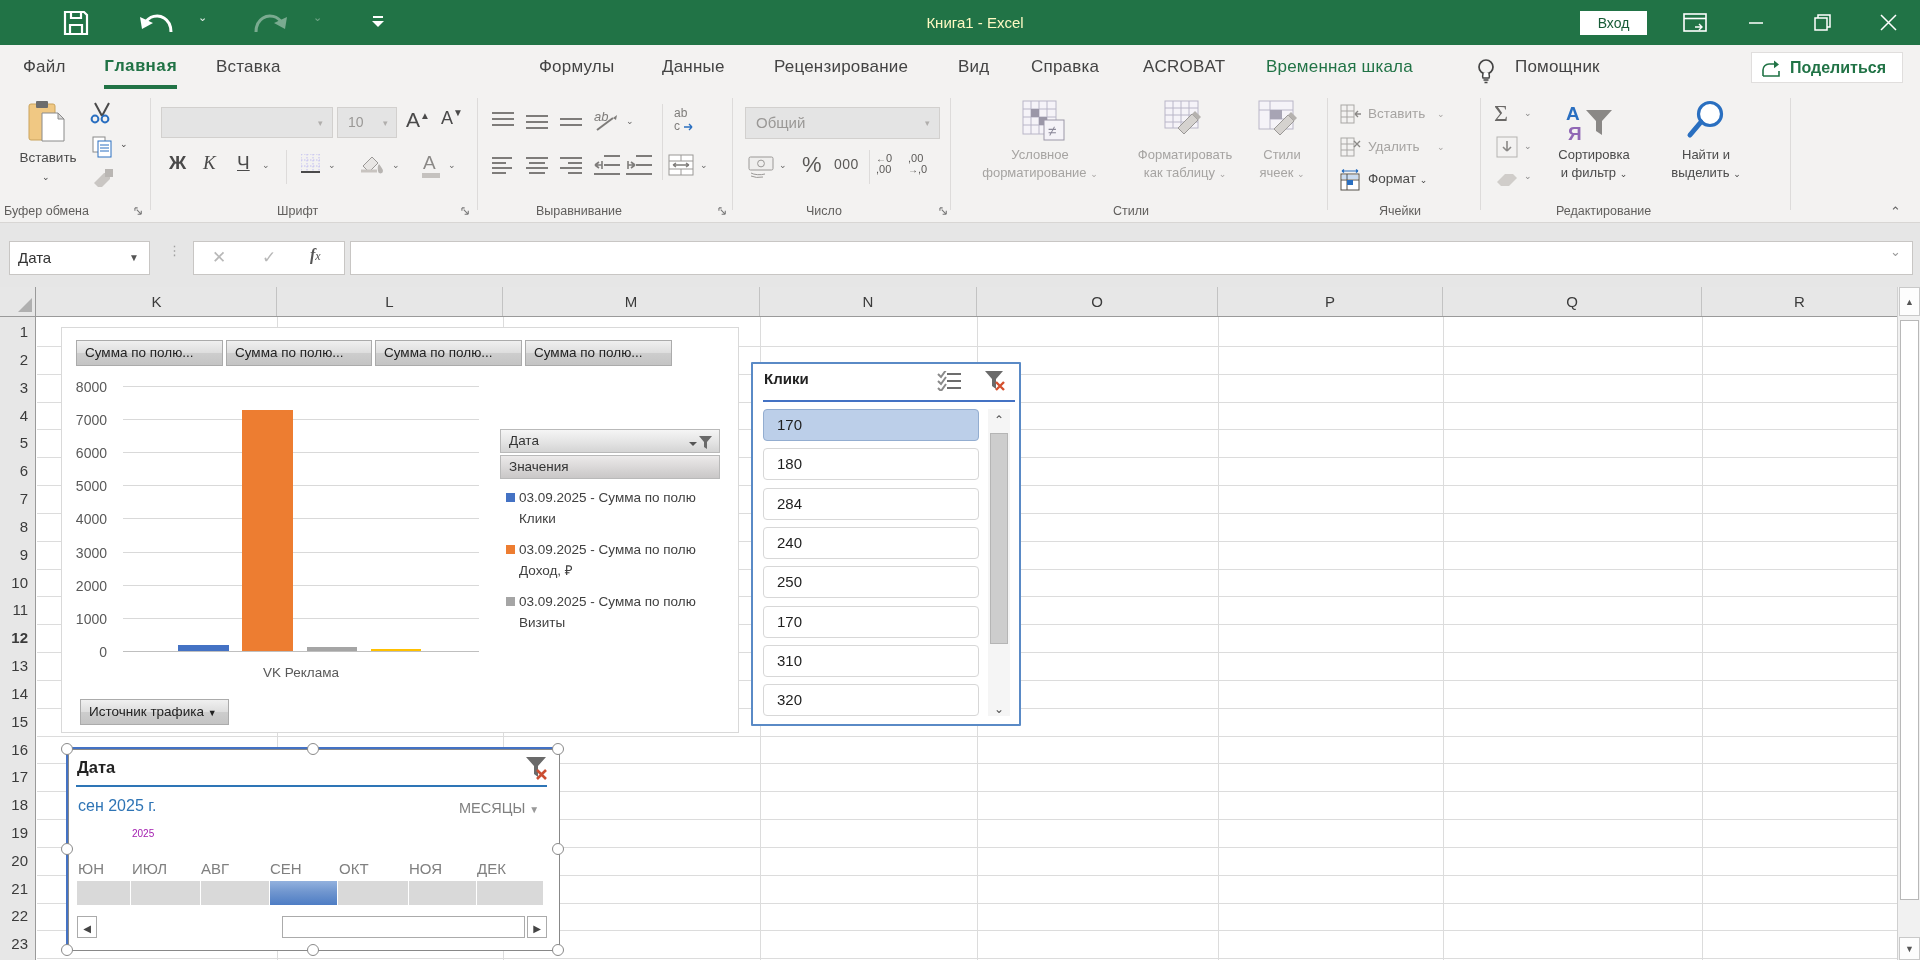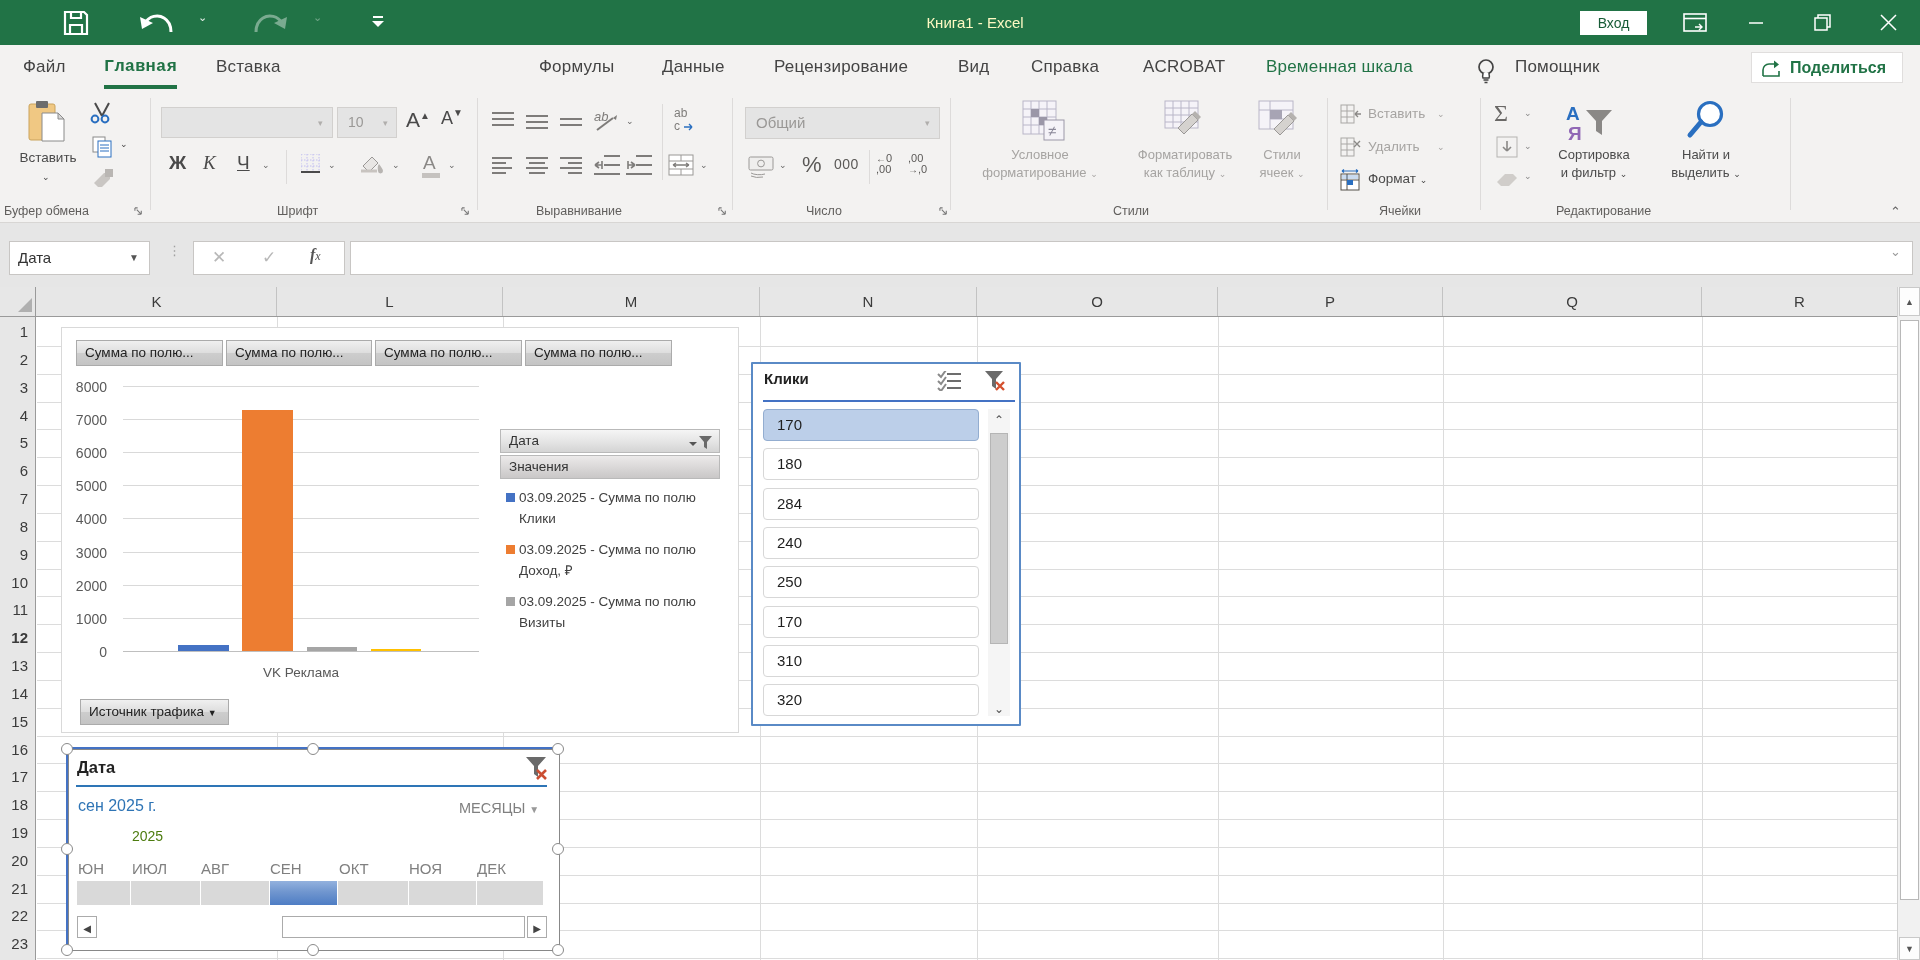--- a/index.html
+++ b/index.html
@@ -512,21 +512,21 @@
     <div class="tlblue" style="left:66px;top:460px;width:2px;height:204px;"></div>
     <div id="timeline">
       <div style="position:absolute;left:8px;top:8px;font-size:16.5px;font-weight:bold;color:#222;">Дата</div>
       <svg style="position:absolute;left:455px;top:6px;" width="24" height="24" viewBox="0 0 24 24">
         <path d="M2 1 h20 l-8 9 v11 l-4 -3 v-8 z" fill="#6a6a6a"></path>
         <path d="M13 14 l9 9 M22 14 l-9 9" stroke="#cb4e32" stroke-width="2.6" fill="none"></path>
       </svg>
       <div style="position:absolute;left:7px;top:35px;width:471px;height:2px;background:#2e75b6;"></div>
       <div style="position:absolute;left:9px;top:47px;font-size:16px;color:#2e74b5;">сен 2025 г.</div>
       <div style="position:absolute;left:390px;top:50px;font-size:14.5px;color:#808080;">МЕСЯЦЫ <span style="font-size:10px;color:#999;">▼</span></div>
-      <div style="position:absolute;left:63px;top:78px;font-size:14px;color:#4d7c0f;">2025</div>
+      <div style="position:absolute;left:63px;top:78px;font-size:10px;color:#a21caf;">2025</div>
       <div class="tl-mon" style="left:9px;">ЮН</div>
       <div class="tl-mon" style="left:63px;">ИЮЛ</div>
       <div class="tl-mon" style="left:132px;">АВГ</div>
       <div class="tl-mon" style="left:201px;">СЕН</div>
       <div class="tl-mon" style="left:270px;">ОКТ</div>
       <div class="tl-mon" style="left:340px;">НОЯ</div>
       <div class="tl-mon" style="left:408px;">ДЕК</div>
       <div class="tl-cell" style="left:8px;width:53px;"></div>
       <div class="tl-cell" style="left:62px;width:69px;"></div>
       <div class="tl-cell" style="left:132px;width:68px;"></div>

